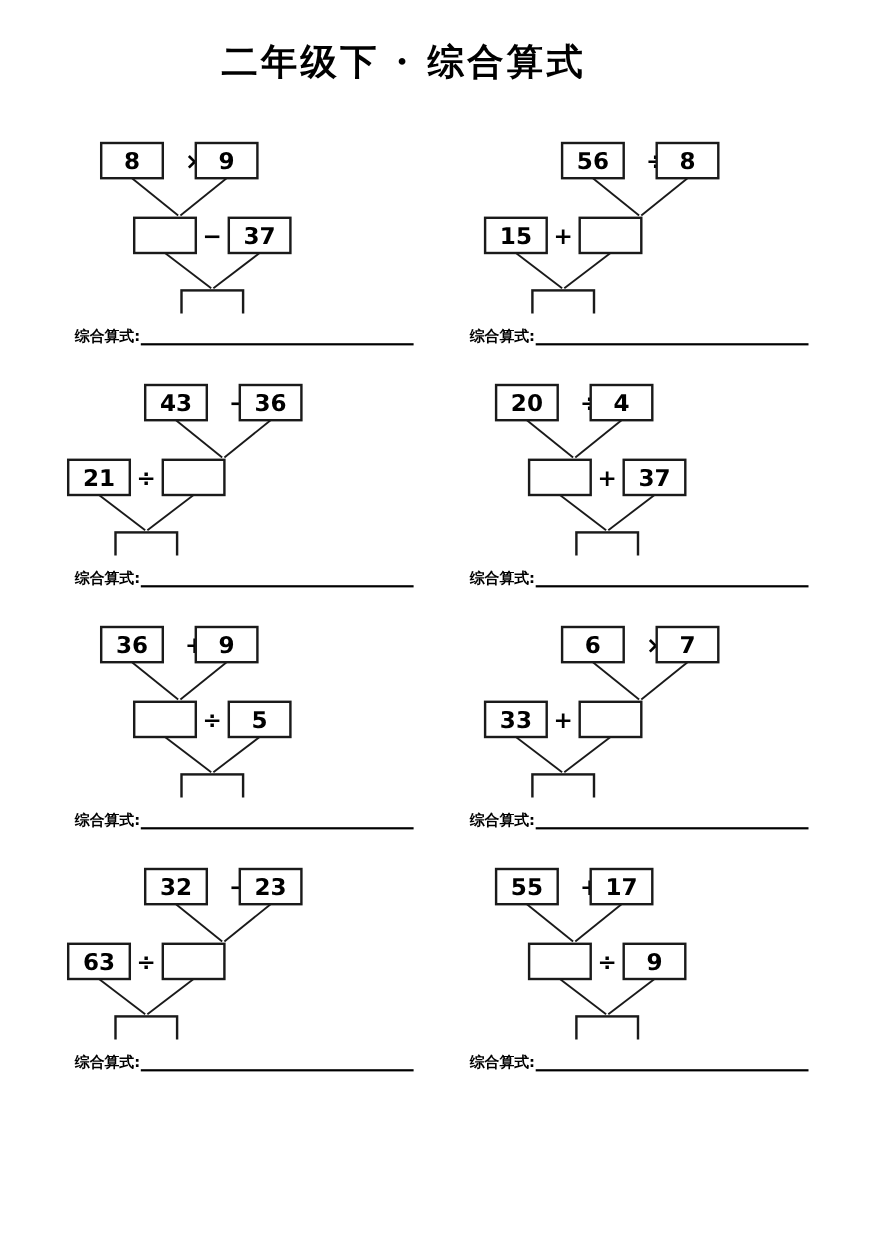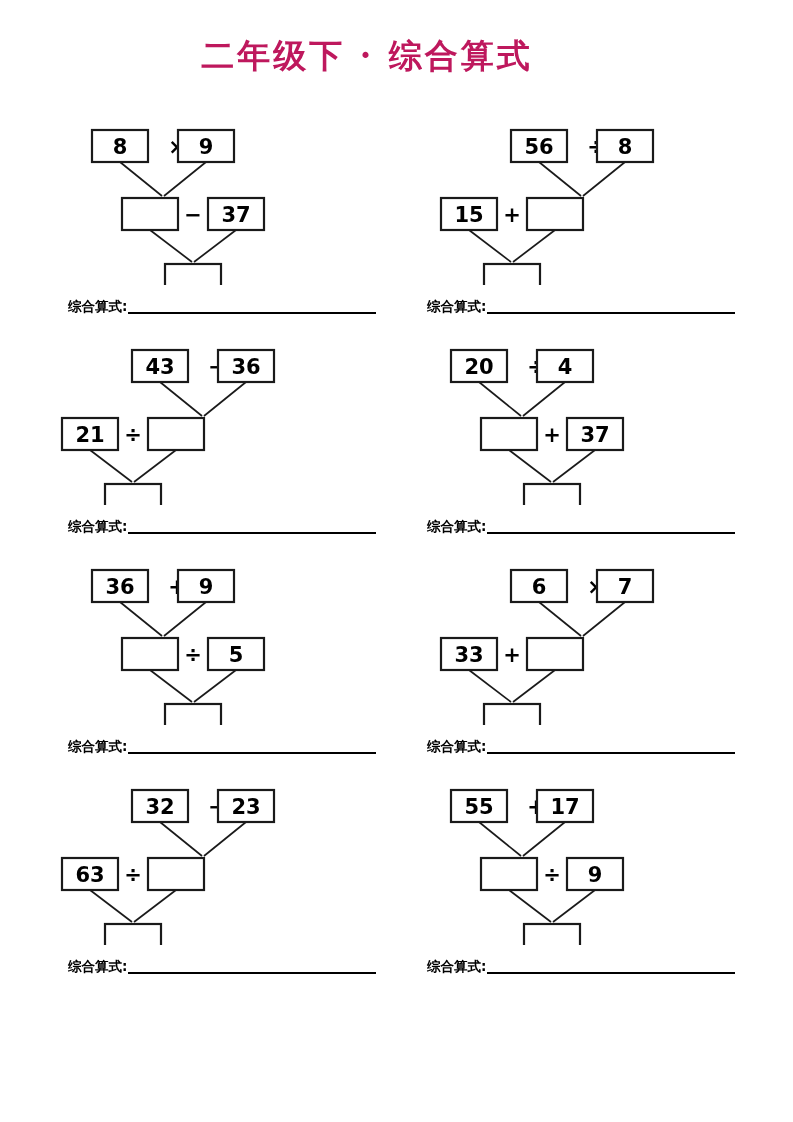--- a/index.html
+++ b/index.html
@@ -23,21 +23,21 @@
   .title {
     position: absolute;
     top: 34px;
     left: 0;
     width: 734px;
     text-align: center;
     font-family: "DejaVu Serif", "Liberation Serif", serif;
     font-size: 33px;
     font-weight: bold;
     letter-spacing: 3px;
-    color: #be185d;
+    color: #000000;
   }
   .grid {
     position: absolute;
     top: 110px;
     left: 0;
     width: 793px;
   }
   .prow {
     position: relative;
     width: 793px;

